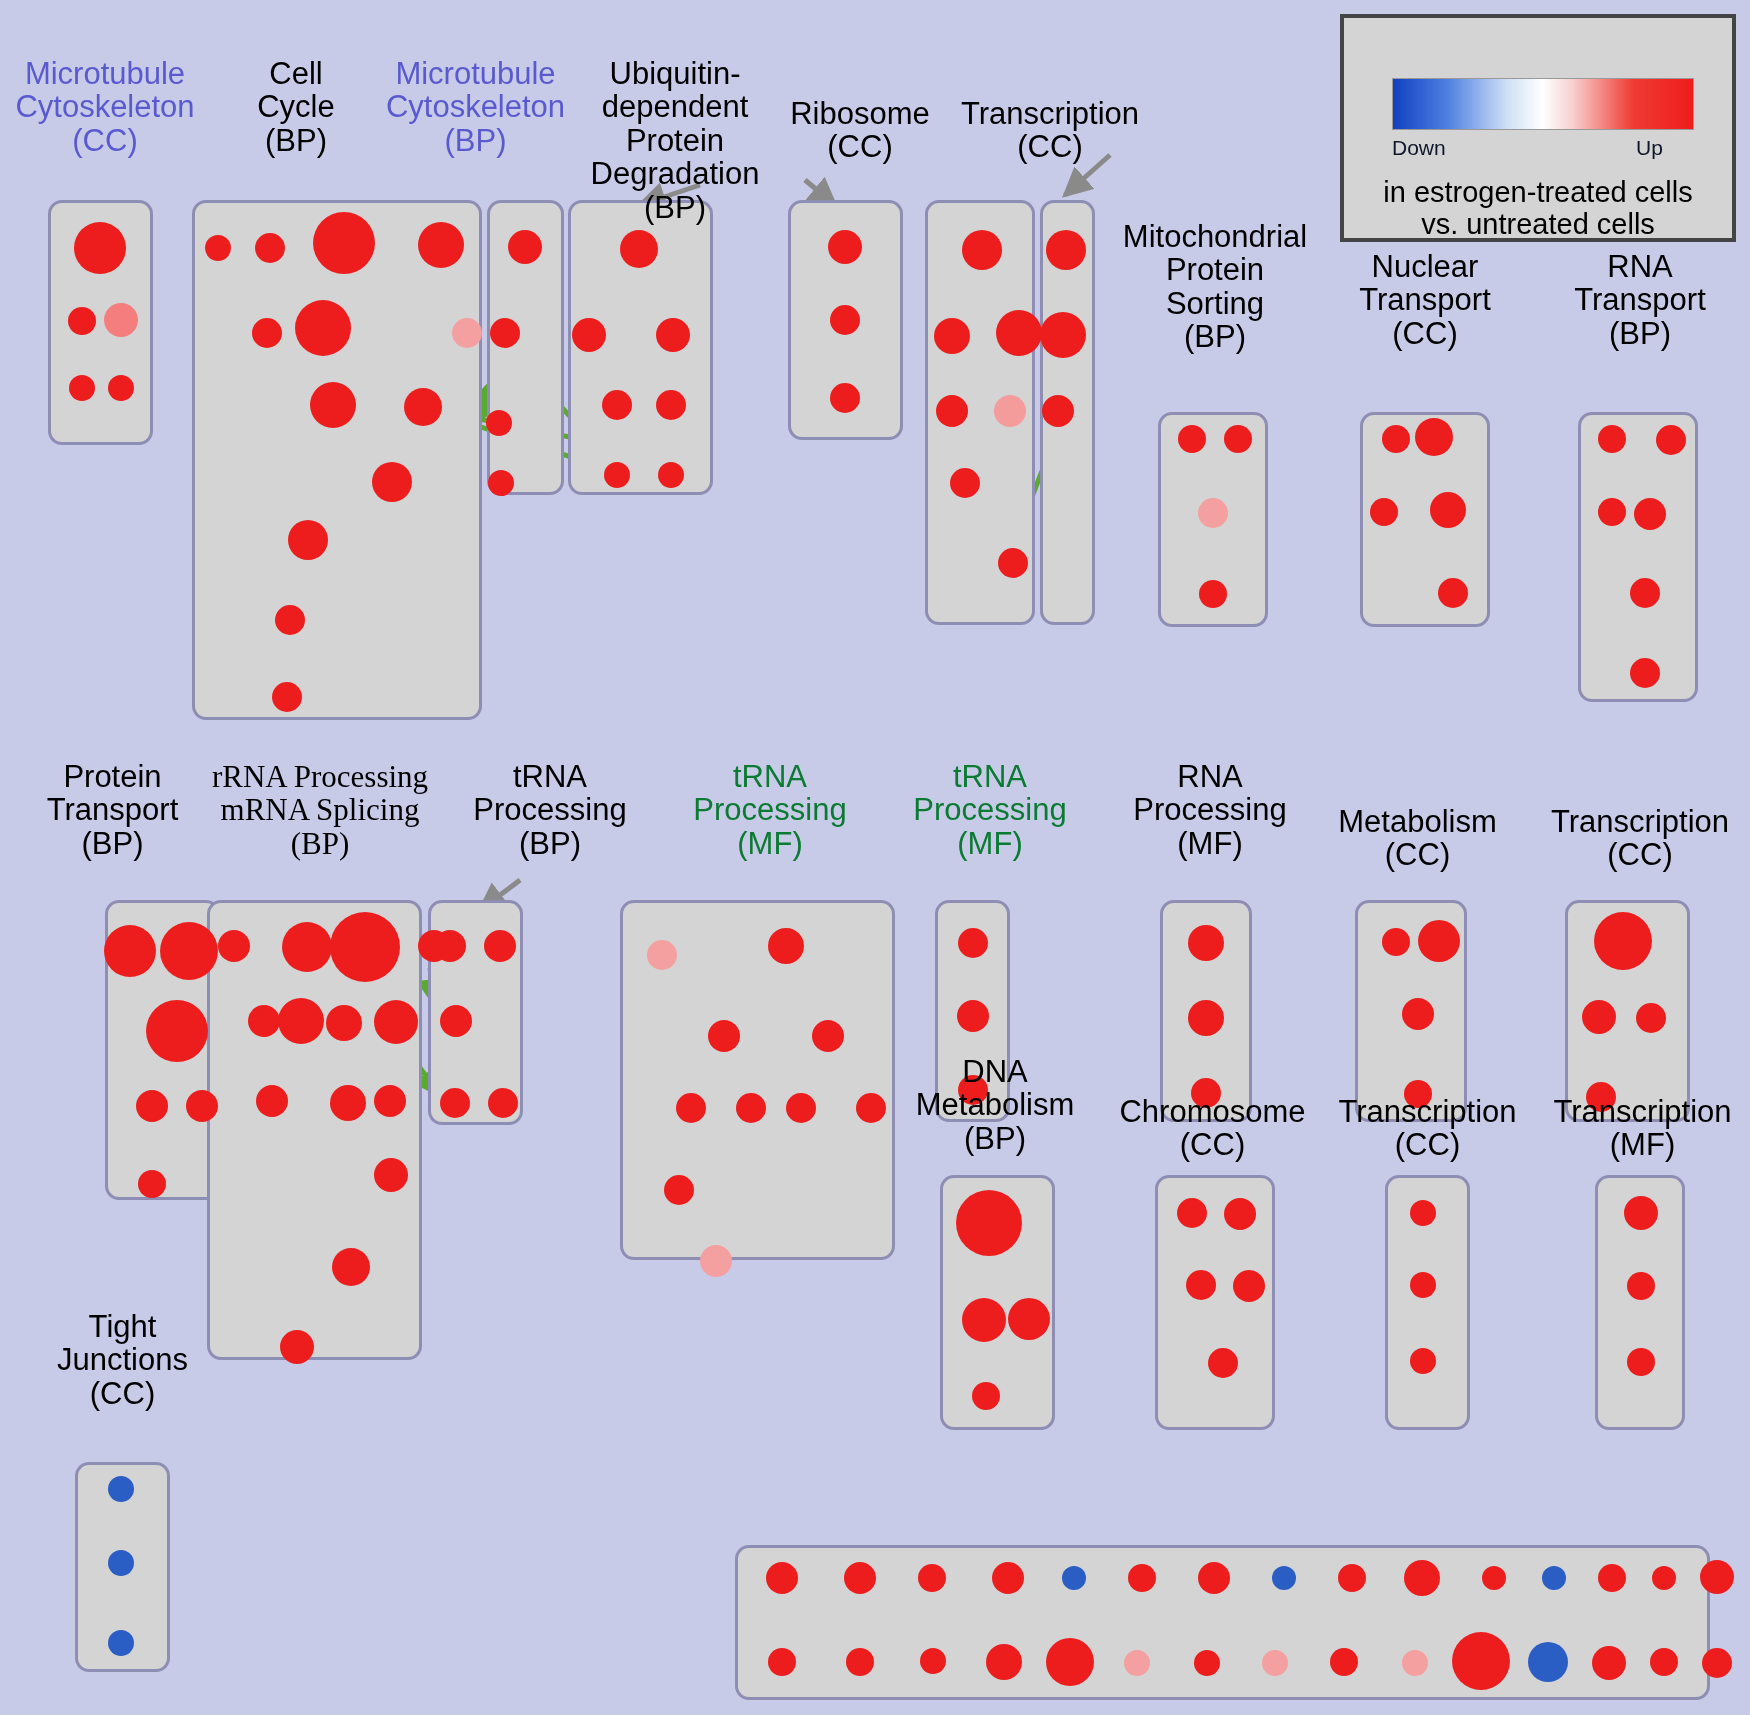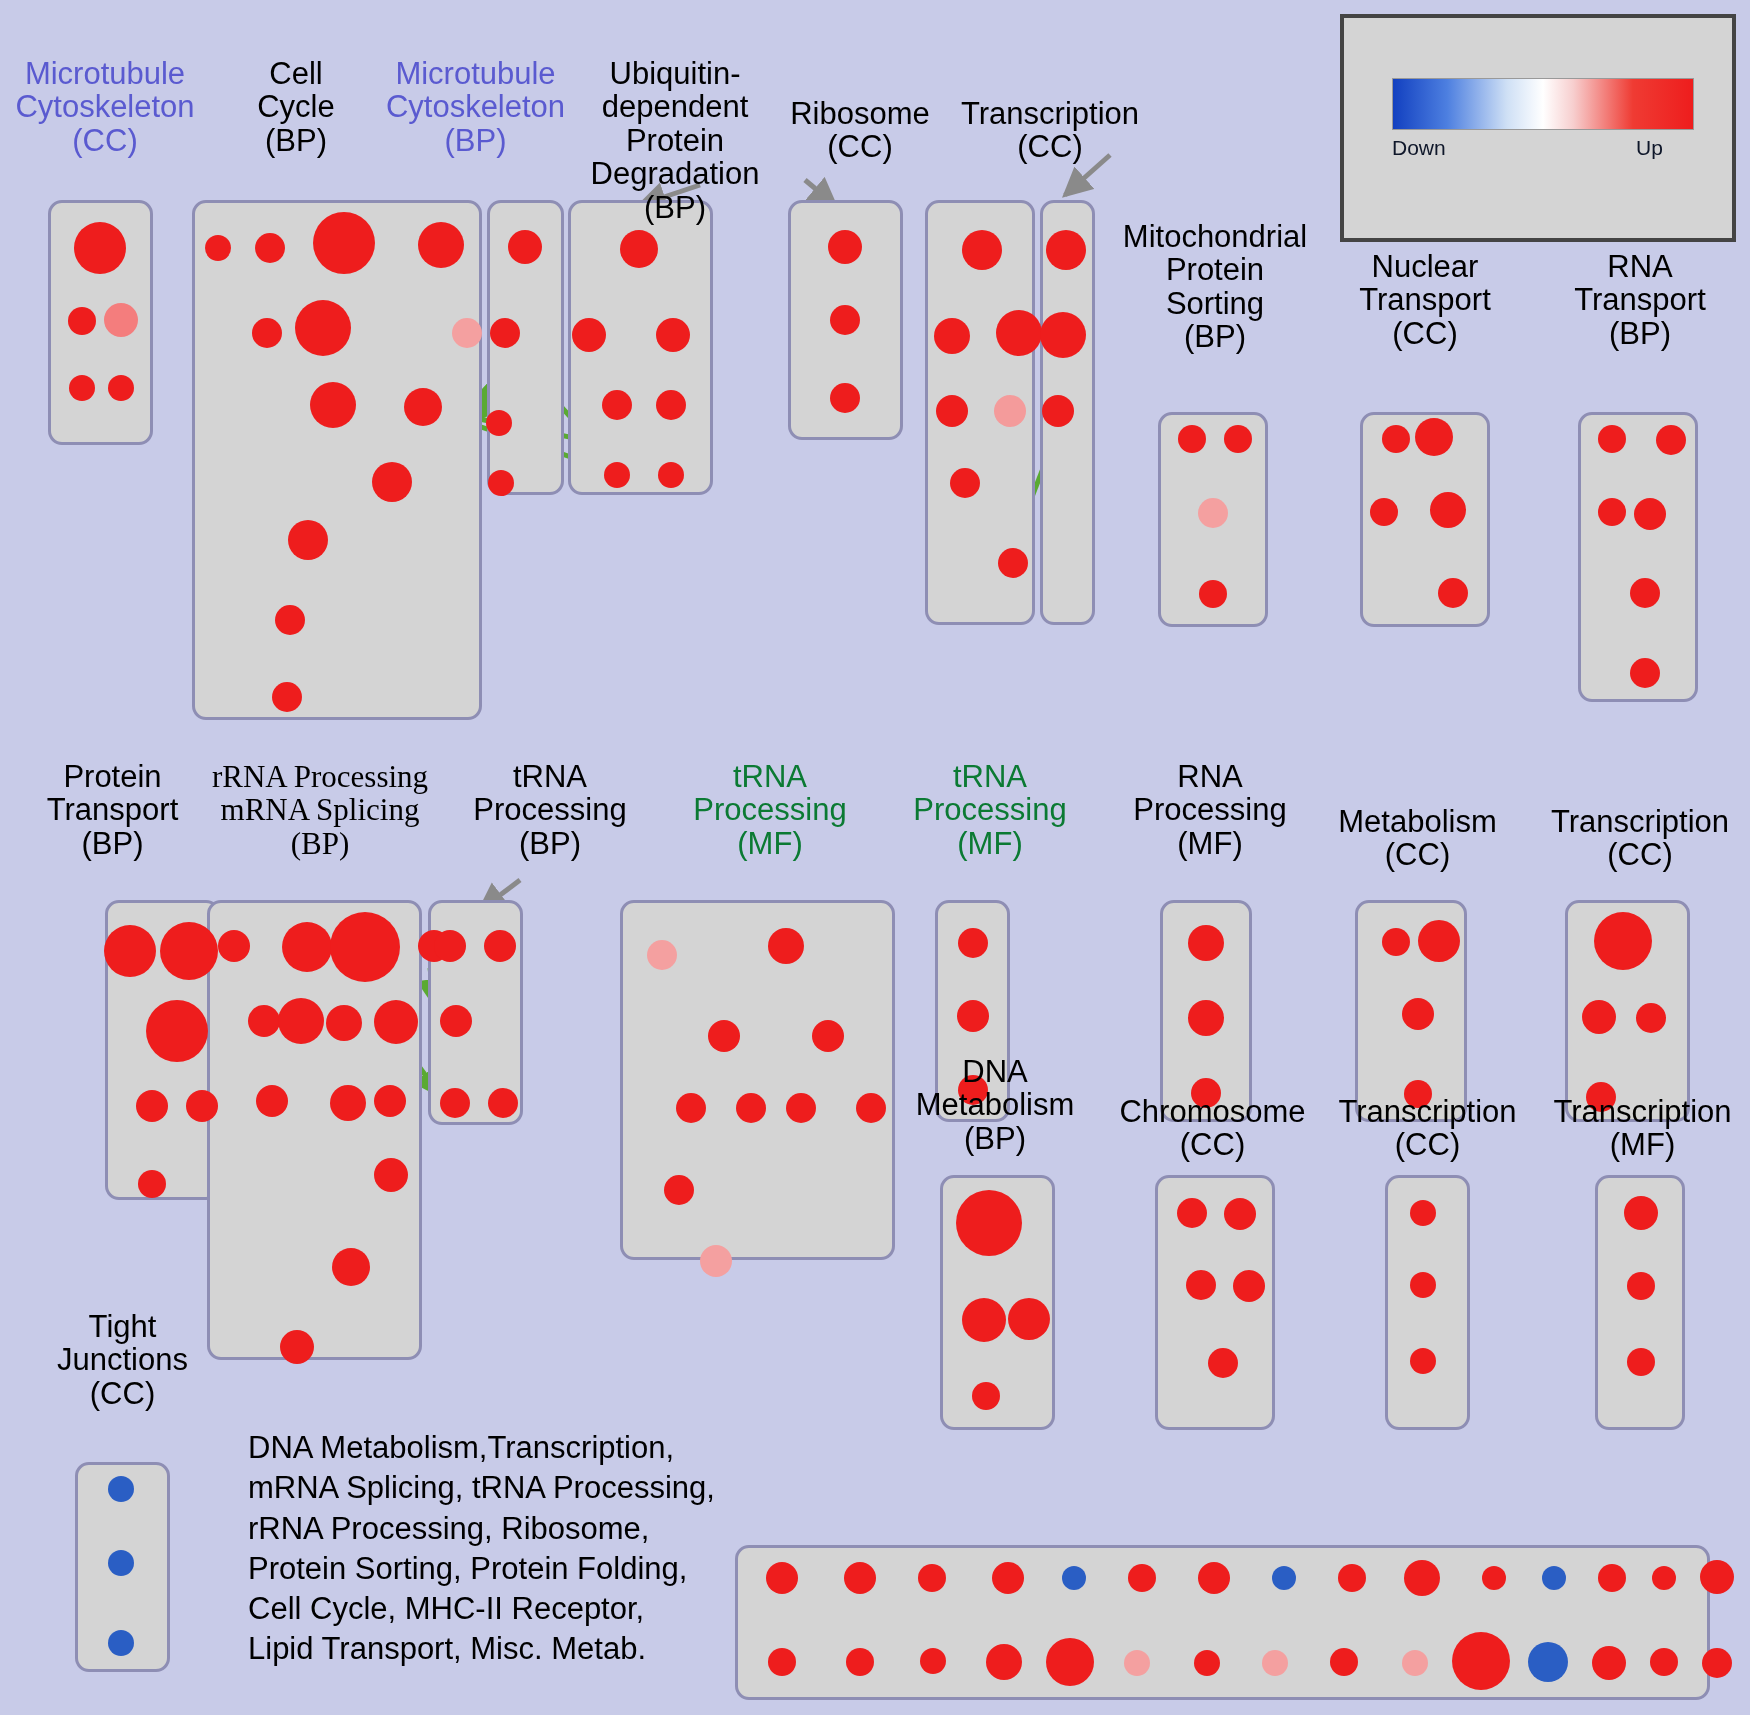--- a/index.html
+++ b/index.html
@@ -507,26 +507,22 @@
 (CC)</div>
   <div class="label" style="left:1325px;top:1095px;width:205px;">Transcription
 (CC)</div>
   <div class="label" style="left:1540px;top:1095px;width:205px;">Transcription
 (MF)</div>
 
   <div class="label" style="left:35px;top:1310px;width:175px;">Tight
 Junctions
 (CC)</div>
 
-  <div class="multitext" style="left:248px;top:1428px;width:540px;">DNA Metabolism,Transcription,
-mRNA Splicing, tRNA Processing,
-rRNA Processing, Ribosome,
-Protein Sorting, Protein Folding,
-Cell Cycle, MHC-II Receptor,
-Lipid Transport, Misc. Metab.</div>
 
   <div class="legend" style="left:1340px;top:14px;width:396px;height:228px;">
     <div class="legend-bar" style="left:48px;top:60px;width:300px;height:50px;"></div>
     <div class="legend-end" style="left:48px;top:118px;">Down</div>
     <div class="legend-end" style="left:292px;top:118px;">Up</div>
+    <div class="legend-sub" style="left:0;top:158px;">in estrogen-treated cells
+vs. untreated cells</div>
   </div>
 
 </div>
 
 </body></html>

